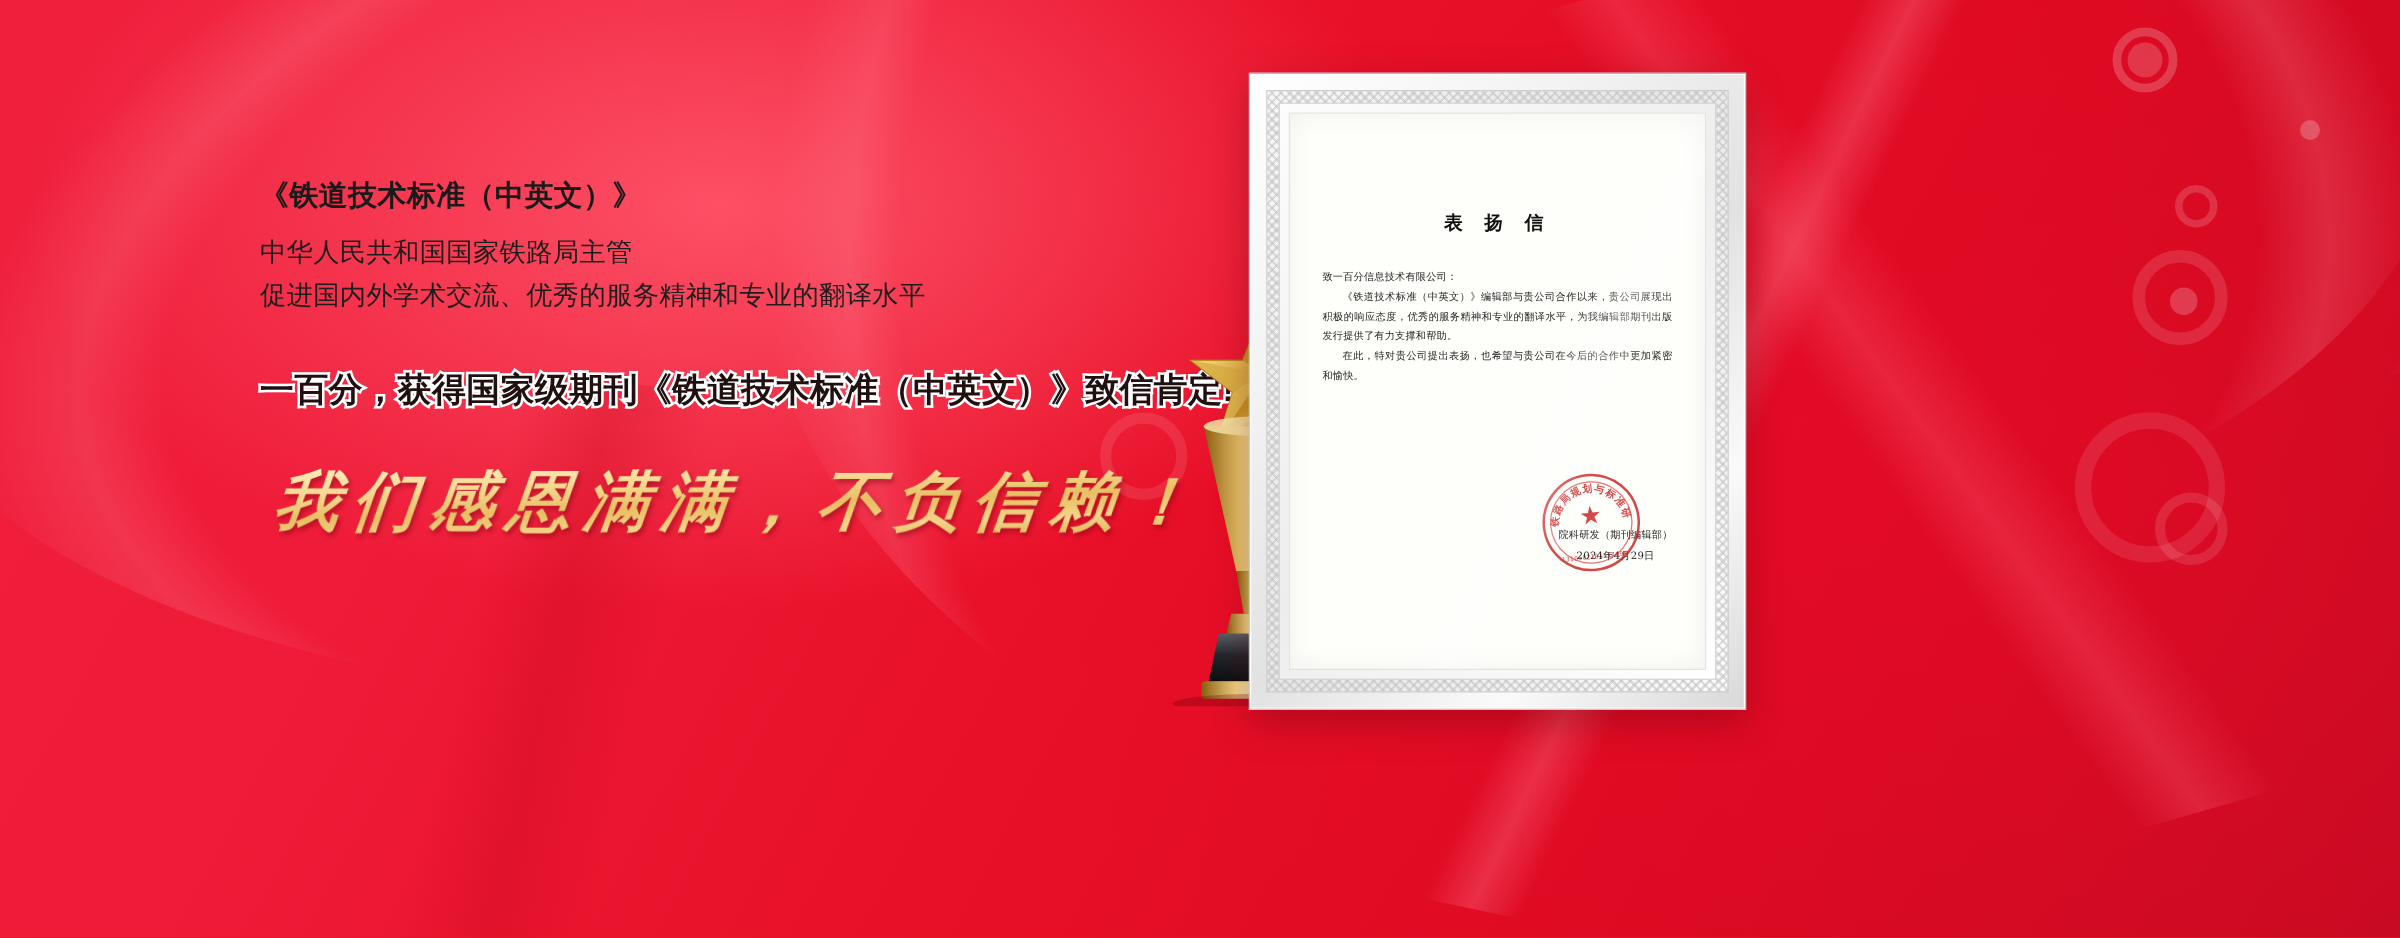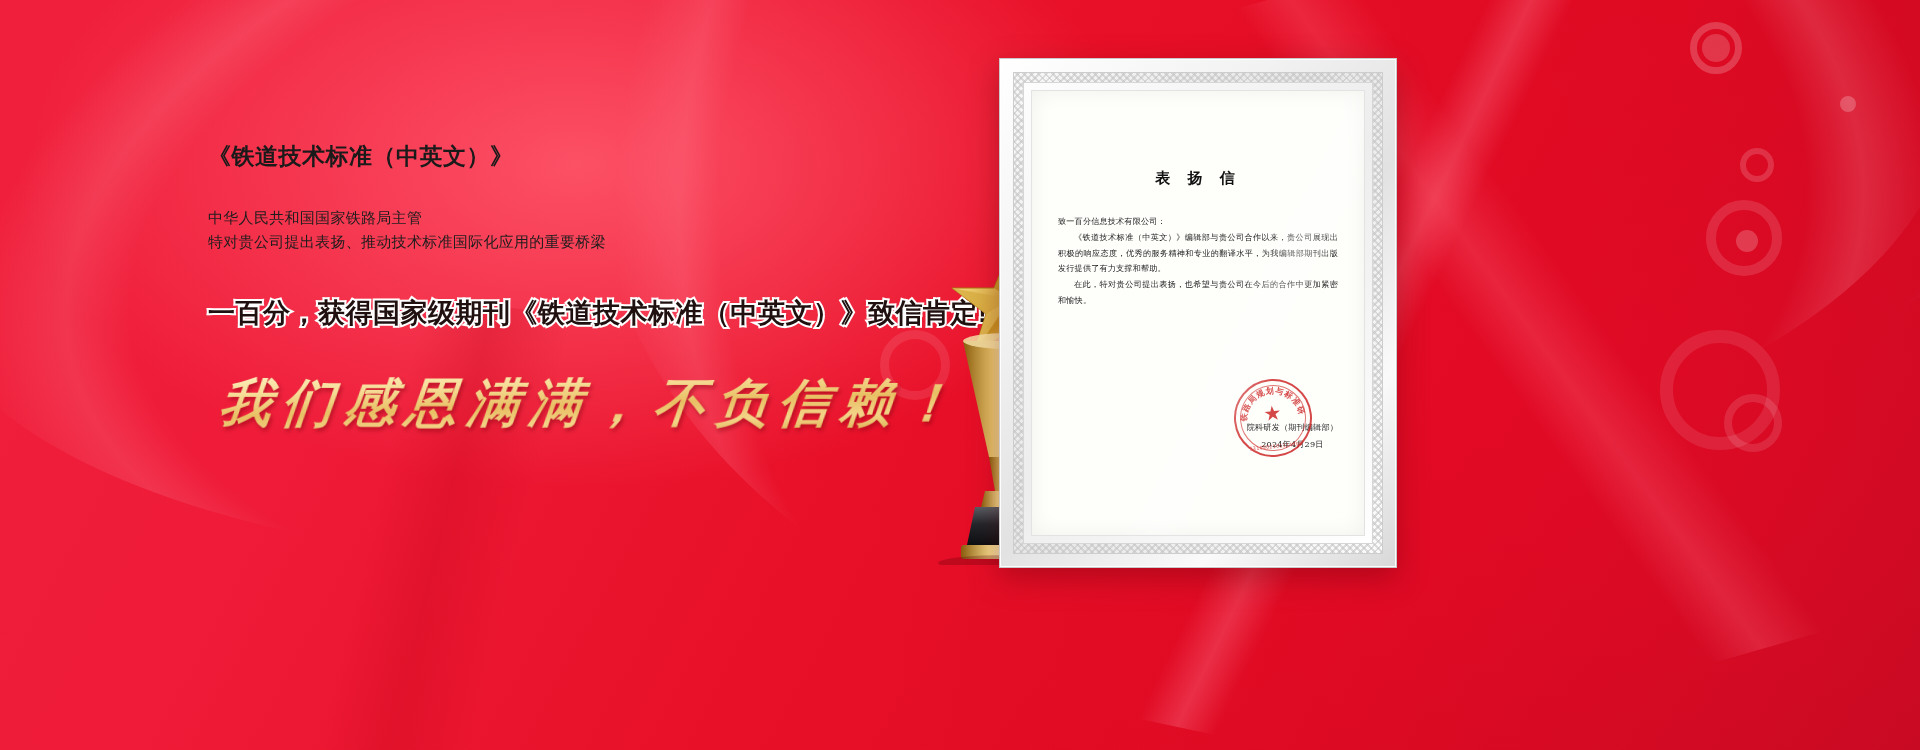--- a/index.html
+++ b/index.html
@@ -79,24 +79,24 @@
     left:208px; top:140px;
     width:760px;
     z-index:5;
   }
   .journal-title {
     font-size:23px;
     font-weight:bold;
     color:#1a1a1a;
     letter-spacing:.5px;
     line-height:1.4;
-    margin-bottom:34px;
+    margin-bottom:14px;
   }
   .sub-line {
-    font-size:15px;
+    font-size:21px;
     color:#1d1d1d;
     line-height:1.62;
     letter-spacing:.3px;
     white-space:nowrap;
   }
   #headline {
     margin-top:40px;
     font-size:27px;
     font-weight:bold;
     color:#20100f;
@@ -262,21 +262,21 @@
   <div class="bokeh bk-ring" style="left:1660px;top:330px;width:120px;height:120px;border-width:13px;border-color:rgba(255,255,255,.10);"></div>
   <div class="bokeh bk-ring" style="left:1724px;top:394px;width:58px;height:58px;border-width:8px;border-color:rgba(255,255,255,.12);"></div>
   <div class="bokeh bk-ring" style="left:880px;top:330px;width:70px;height:70px;border-width:9px;border-color:rgba(255,255,255,.10);"></div>
   <div class="bokeh" style="left:1840px;top:96px;width:16px;height:16px;background:rgba(255,255,255,.22);"></div>
 
   <div id="text-block">
 
     <div class="journal-title">《铁道技术标准（中英文）》</div>
 
     <div class="sub-line">中华人民共和国国家铁路局主管</div>
-    <div class="sub-line">特对贵公司提出表扬、推动技术标准国际化应用的重要桥梁</div>
+    <div class="sub-line">促进国内外学术交流、优秀的服务精神和专业的翻译水平</div>
 
     <div id="headline">一百分，获得国家级期刊《铁道技术标准（中英文）》致信肯定!</div>
 
     <div id="calligraphy">我们感恩满满，不负信赖！</div>
   </div>
 
   <div id="trophy">
     <svg viewBox="0 0 210 320" width="210" height="320">
       <defs>
         <linearGradient id="gGold" x1="0" y1="0" x2="1" y2="1">

